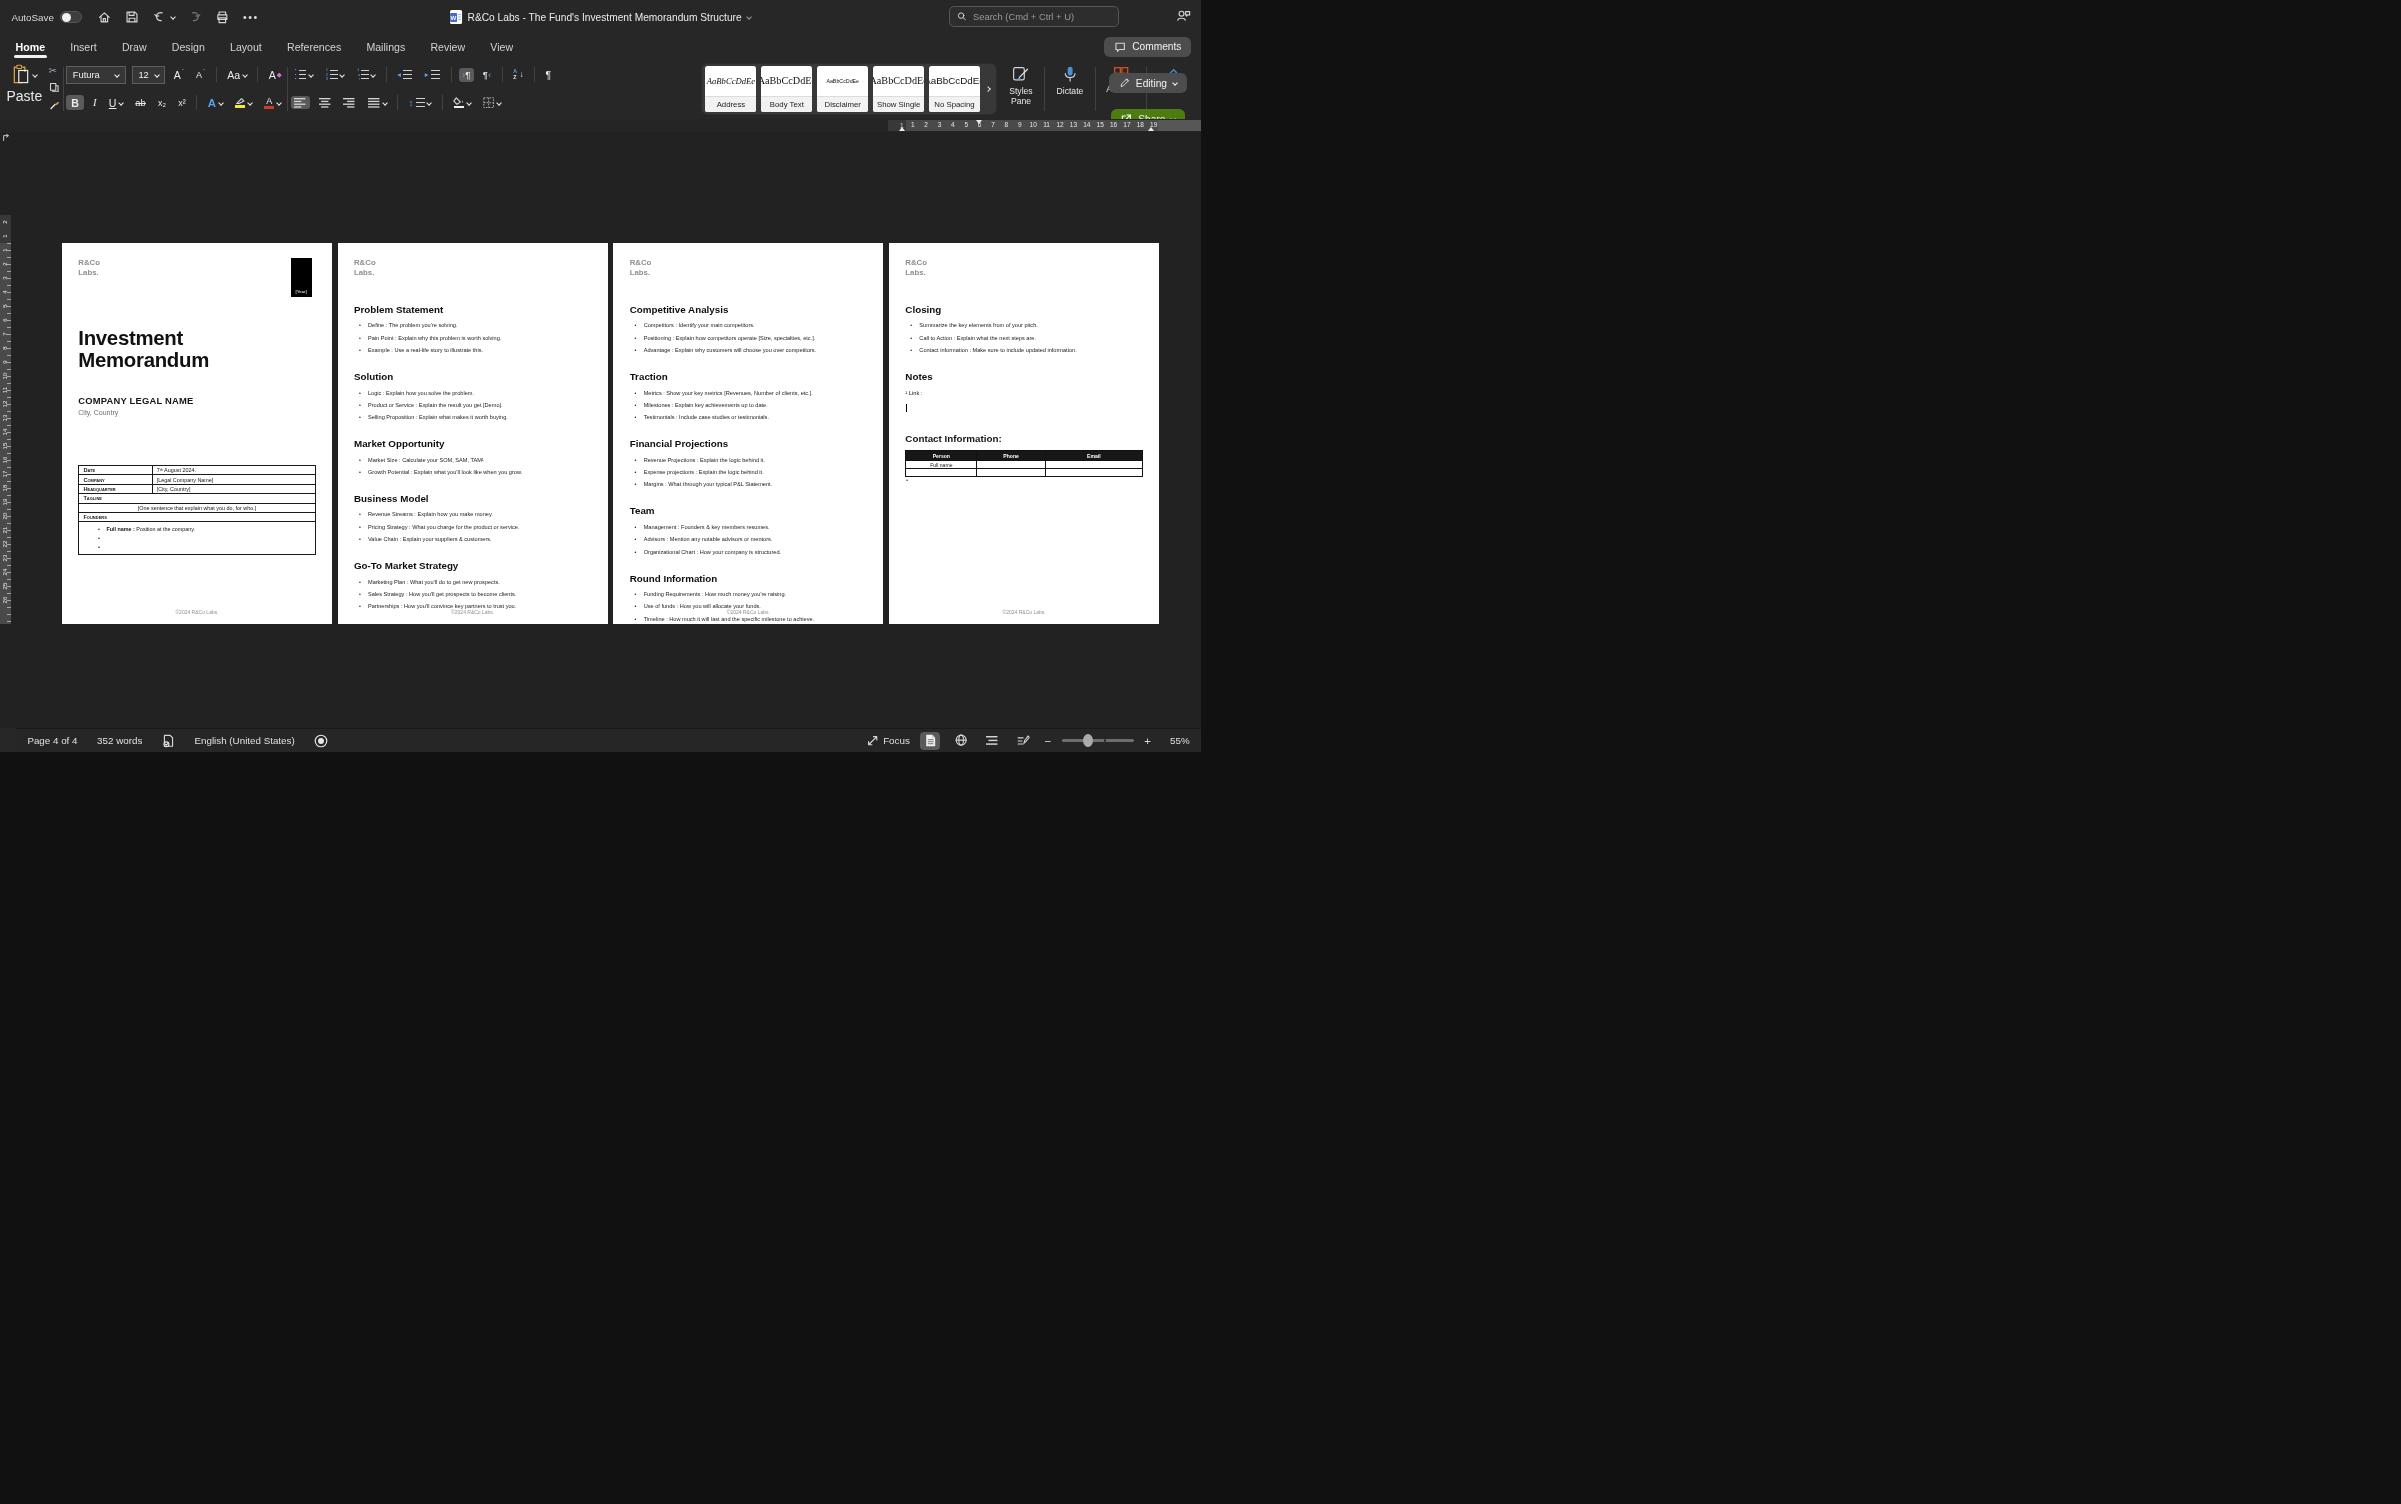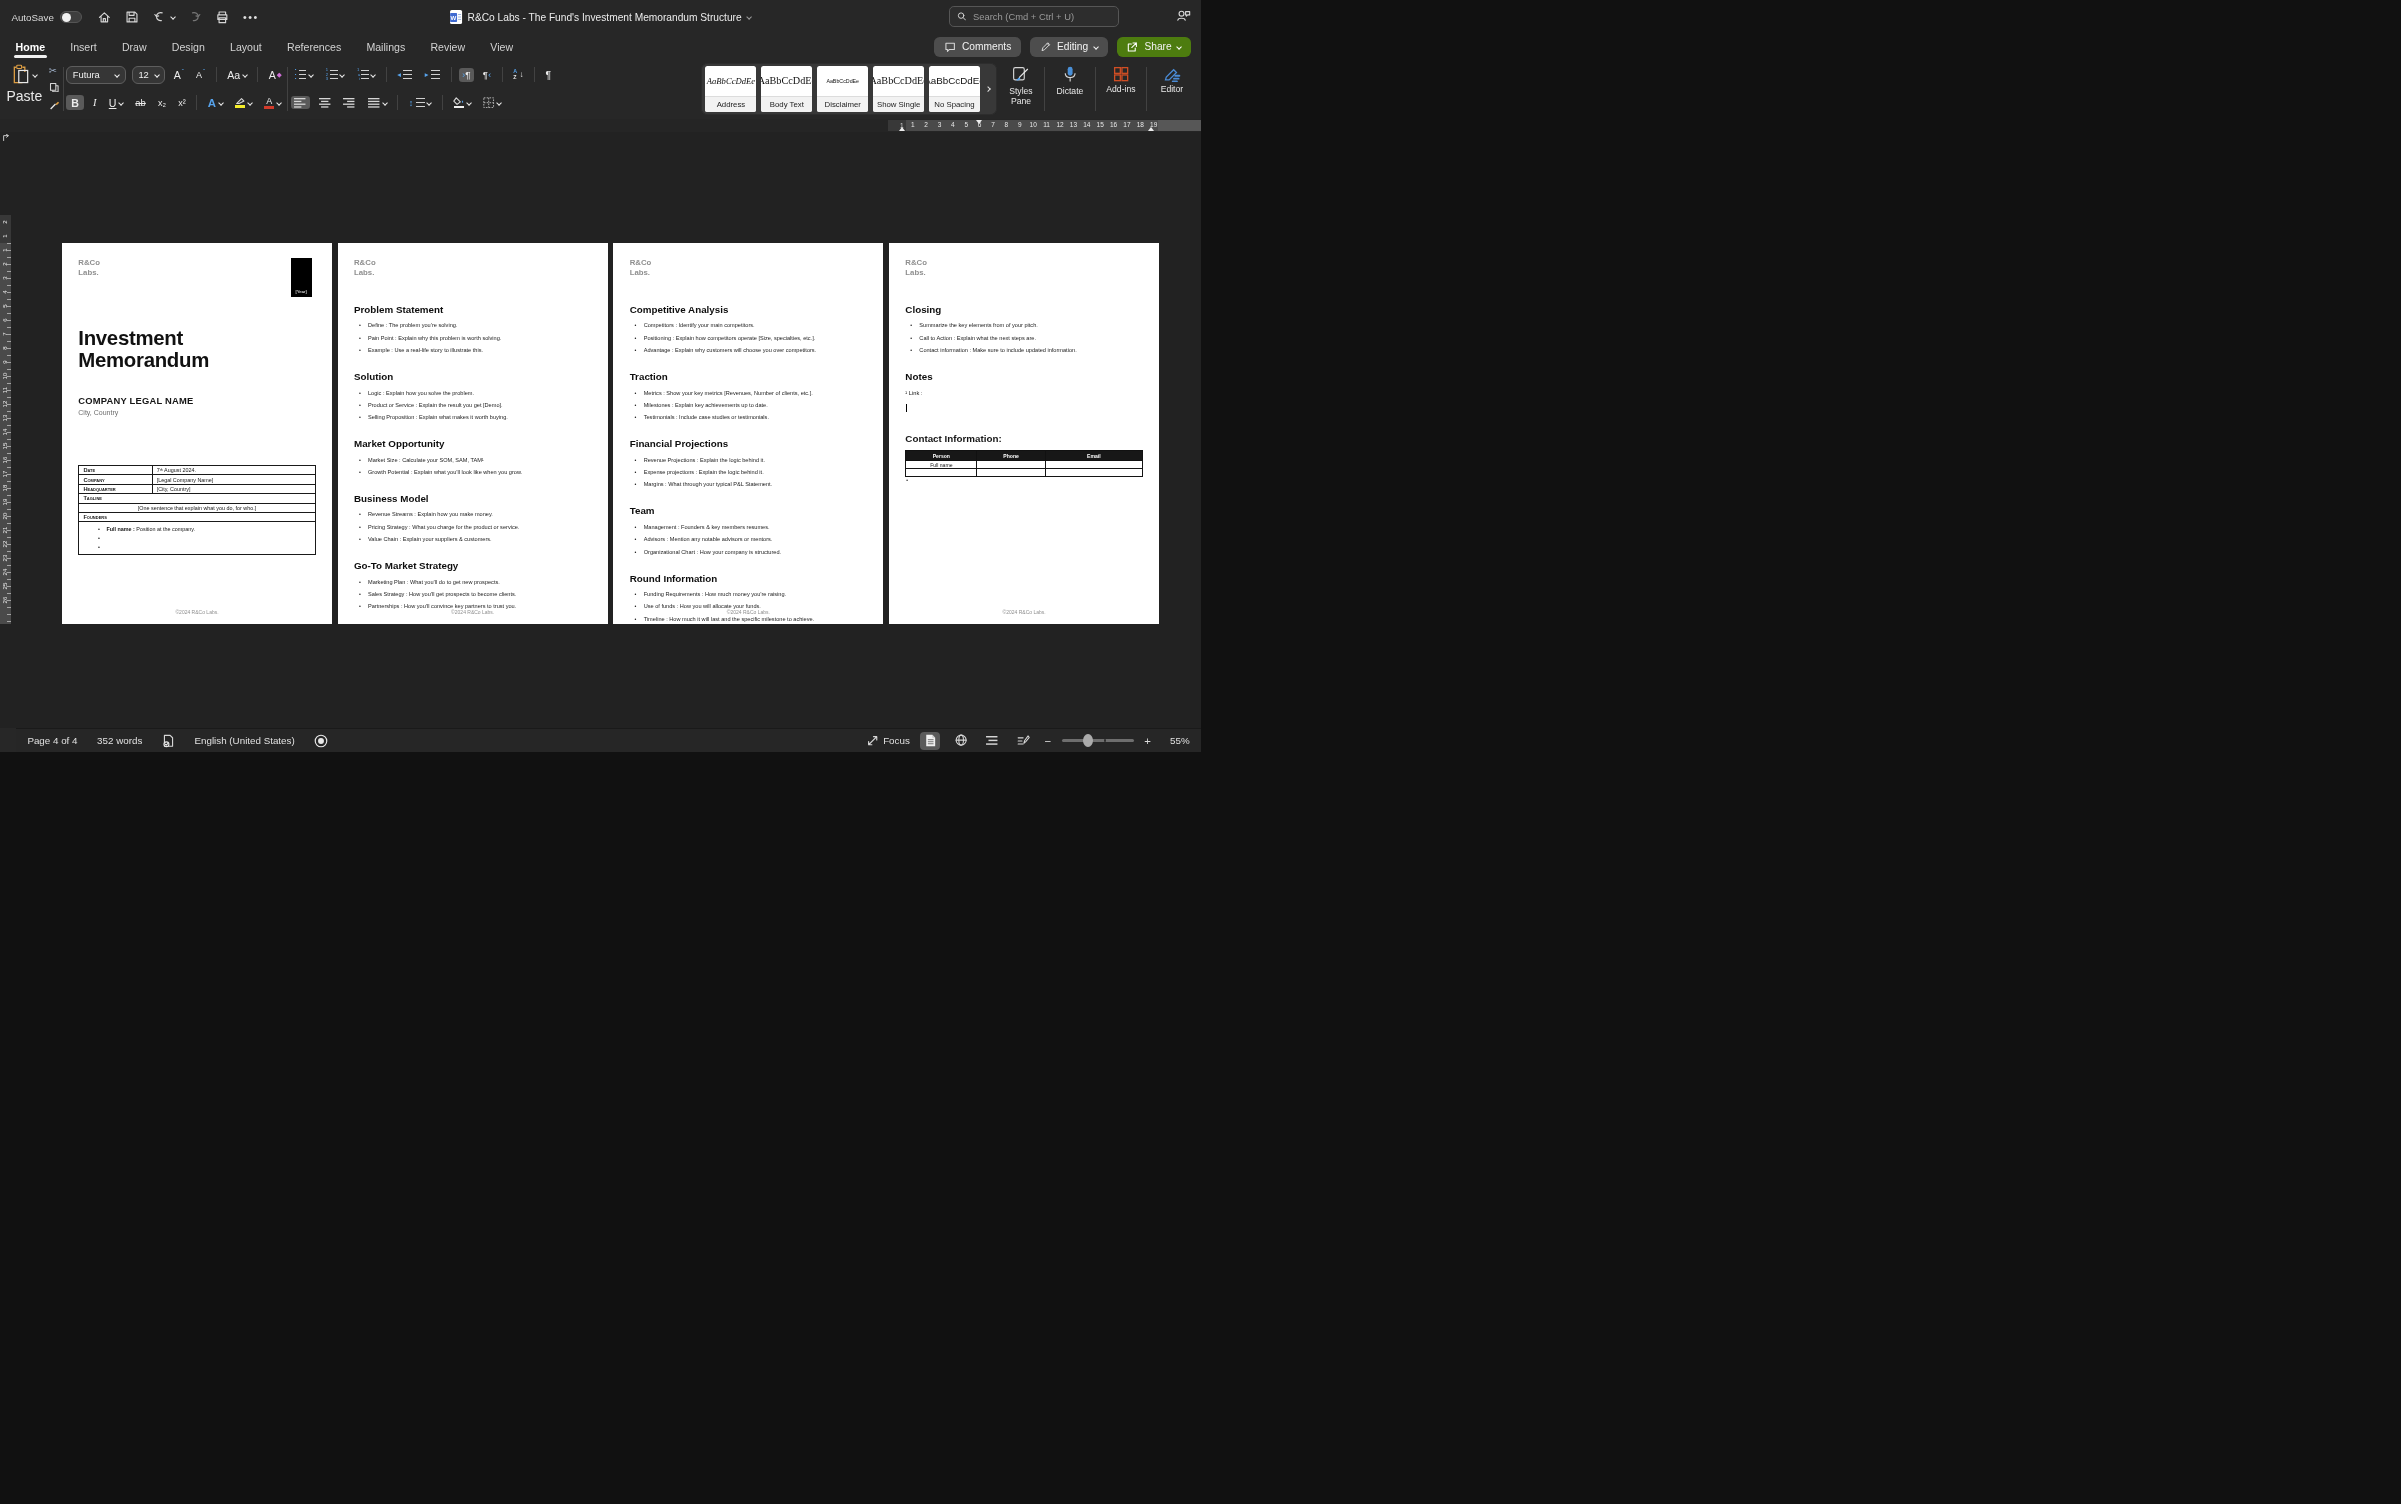--- a/index.html
+++ b/index.html
@@ -23,34 +23,34 @@
   .searchbox{position:absolute;right:82px;top:5.7px;width:170px;height:21px;border:0.8px solid #565656;border-radius:4.9px;display:flex;align-items:center;padding:0 6.5px;gap:4.9px;background:#2d2d2d;}
   .searchbox input{background:transparent;border:none;outline:none;color:#e4e4e4;font-size:9.4px;width:100%;}
   .searchbox input::placeholder{color:#9a9a9a;}
   .people{position:absolute;right:9.8px;top:8.2px;}
 
   
   .tabsrow{height:26px;display:flex;align-items:center;padding:0 14px;flex:none;position:relative;}
   .tab{font-size:10.6px;color:#d2d2d2;margin-right:22px;position:relative;padding:4.9px 1.6px;}
   .tab.active{color:#fff;font-weight:bold;}
   .tab.active::after{content:"";position:absolute;left:0;right:0;bottom:0;height:2.5px;border-radius:1.6px;background:#f0f0f0;}
-  .tr-right{position:absolute;right:9.8px;top:2.5px;display:flex;gap:9px;}
+  .tr-right{position:absolute;right:9.8px;top:2.5px;display:flex;align-items:center;gap:16px;flex-direction:column;}
   .pill{height:20.4px;border-radius:5.7px;background:#4d4d4d;display:flex;align-items:center;gap:5.7px;padding:0 9.8px;font-size:10.2px;color:#f2f2f2;}
   .pill.share{background:#4d7c0f;}
 
   
   .ribbon{height:59px;display:flex;align-items:stretch;padding:2.5px 6.5px 4.1px 6.5px;flex:none;}
   .grp{display:flex;flex-direction:column;justify-content:space-between;}
   .rrow{display:flex;align-items:center;gap:5.7px;height:24.5px;}
   .btn{display:flex;align-items:center;gap:2.5px;padding:1.6px 3.3px;border-radius:3.3px;color:#e8e8e8;}
   .btn.on{background:#5a5a5a;}
   .paste-grp{display:flex;gap:6.5px;padding-top:1.6px;}
   .paste-btn{display:flex;flex-direction:column;align-items:center;font-size:14px;color:#e8e8e8;gap:2.5px;}
   .clip-col{display:flex;flex-direction:column;justify-content:space-between;padding:1.6px 0;}
-  .sel{height:18px;background:#363636;border:0.8px solid #5e5e5e;border-radius:6px;display:flex;align-items:center;font-size:9.4px;color:#f0f0f0;padding:0 5.7px;gap:6.5px;justify-content:space-between;}
+  .sel{height:18px;background:#363636;border:0.8px solid #5e5e5e;border-radius:0;display:flex;align-items:center;font-size:9.4px;color:#f0f0f0;padding:0 5.7px;gap:6.5px;justify-content:space-between;}
   .glyph{font-size:10.6px;color:#ececec;}
   .litico{display:flex;flex-direction:column;gap:1.6px;width:12.3px;}
   .litico .row{display:flex;align-items:center;gap:1.6px;height:2.5px;}
   .litico .mk{color:#57a3ec;font-size:4.1px;line-height:2.5px;width:3.3px;text-align:center;}
   .litico .bar{height:1.1px;background:#d0d0d0;flex:1;}
   .alico rect{fill:#d6d6d6;}
   .styles-panel{margin-left:auto;margin-right:4.9px;background:#383838;border-radius:6.5px;display:flex;align-items:center;padding:3.3px 4.9px;gap:4.9px;box-shadow:inset 0 0 0 0.8px #2a2a2a;}
   .card{width:51px;height:46px;background:#fff;border-radius:2.5px;overflow:hidden;display:flex;flex-direction:column;}
   .card .sample{flex:1;display:flex;align-items:center;justify-content:center;color:#111;}
   .card .name{height:15.5px;background:#f2f2f2;border-top:0.8px solid #dcdcdc;font-size:7.8px;color:#222;display:flex;align-items:center;justify-content:center;white-space:nowrap;}

